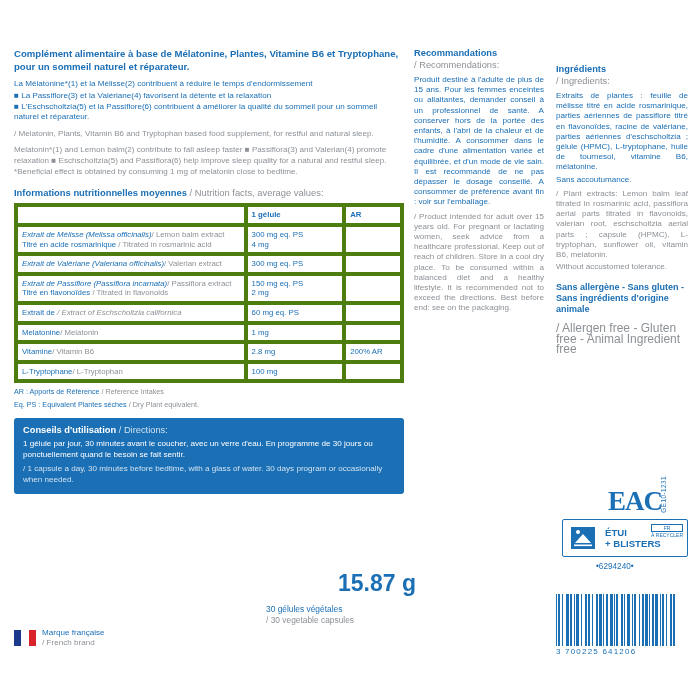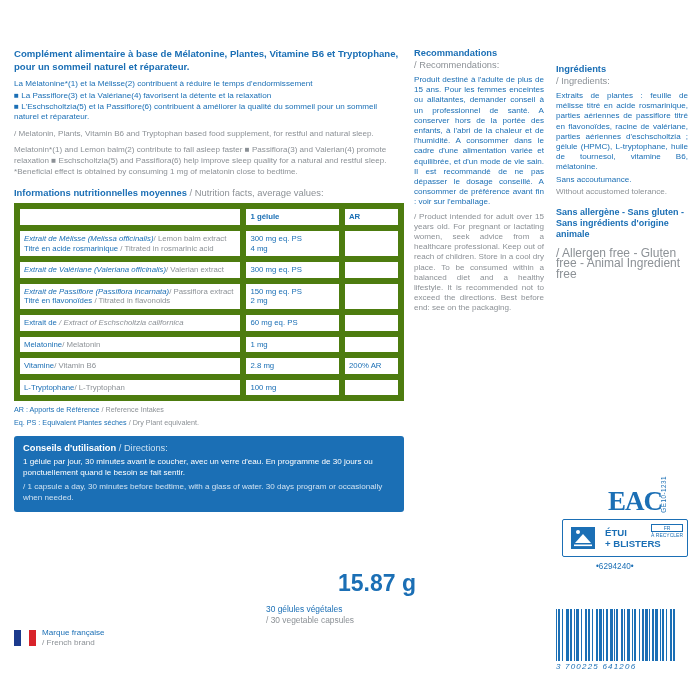--- a/index.html
+++ b/index.html
@@ -23,21 +23,21 @@
   .para{font-size:8.1px;line-height:10.4px;color:#1b6fb5;margin:0 0 1px 0;}
   .para.g{color:#8c9196;}
 
   
   .sect-title{
     font-size:9.4px;font-weight:bold;color:#1b6fb5;margin:10px 0 5px 0;
   }
   .sect-title .g{font-weight:normal;color:#8c9196;}
   table.nutri{border-collapse:collapse;width:390px;font-size:7.8px;}
   table.nutri td,table.nutri th{
-    border:6px solid #4d7c0f;padding:3px 4px;vertical-align:middle;text-align:left;
+    border:4px solid #4d7c0f;padding:3px 4px;vertical-align:middle;text-align:left;
     color:#1b6fb5;font-weight:normal;line-height:9.6px;
   }
   table.nutri th{font-weight:bold;}
   .c-name{width:232px;}
   .c-dose{width:92px;}
   .c-ar{width:48px;}
   .nameline2{color:#8c9196;}
   .ital{font-style:italic;}
 
   .footnote{font-size:7.2px;line-height:9px;color:#1b6fb5;margin-top:4px;}
@@ -92,21 +92,21 @@
 
   .etui{position:absolute;left:562px;top:519px;width:124px;height:36px;border:1.2px solid #1b6fb5;border-radius:2px;display:flex;align-items:center;}
   .etui .icn{width:40px;height:34px;display:flex;align-items:center;justify-content:center;border-right:0;}
   .etui .txt{font-size:9.6px;font-weight:bold;color:#1b6fb5;line-height:11.5px;padding-left:2px;}
   .fr-tag{position:absolute;right:4px;top:4px;font-size:5px;color:#1b6fb5;text-align:center;line-height:6px;}
   .fr-tag .box{border:1px solid #1b6fb5;padding:0 2px;font-size:5px;}
 
   .lotcode{position:absolute;left:596px;top:562px;font-size:8.2px;color:#1b6fb5;}
 
   
-  .barcode-wrap{position:absolute;left:556px;top:609px;width:132px;font-style:italic;}
+  .barcode-wrap{position:absolute;left:556px;top:594px;width:132px;}
   .bars{height:52px;width:126px;display:flex;align-items:flex-end;}
   .bars i{display:block;background:#1b6fb5;height:100%;}
   .bc-num{font-size:8px;color:#1b6fb5;letter-spacing:1.2px;margin-top:1px;}
 
   
   .recy{display:inline-block;width:26px;height:24px;}
 </style>
 </head>
 <body>
 
@@ -228,20 +228,21 @@
     <div class="coltext g">/ Product intended for adult over 15 years old. For pregnant or lactating women, seek advice from a healthcare professional. Keep out of reach of children. Store in a cool dry place. To be consumed within a balanced diet and a healthy lifestyle. It is recommended not to exceed the directions. Best before end: see on the packaging.</div>
   </div>
 
   <div class="col-right">
     <div class="colhead">
       <span>Ingrédients</span>
       <span class="g">/ Ingredients:</span>
     </div>
     <div class="coltext">Extraits de plantes : feuille de mélisse titré en acide rosmarinique, parties aériennes de passiflore titré en flavonoïdes, racine de valériane, parties aériennes d'eschscholtzia ; gélule (HPMC), L-tryptophane, huile de tournesol, vitamine B6, mélatonine.</div>
     <div class="coltext" style="margin-top:2px">Sans accoutumance.</div>
+    <div class="coltext g">/ Plant extracts: Lemon balm leaf titrated in rosmarinic acid, passiflora aerial parts titrated in flavonoids, valerian root, eschscholtzia aerial parts ; capsule (HPMC), L-tryptophan, sunflower oil, vitamin B6, melatonin.</div>
     <div class="coltext g" style="margin-top:2px">Without accustomed tolerance.</div>
 
     <div class="allerg">Sans allergène - Sans gluten - Sans ingrédients d'origine animale</div>
     <div class="allerg-g">/ Allergen free - Gluten free - Animal Ingredient free</div>
   </div>
 
   <div class="ce-box">
     <div class="eac">EAC</div>
   </div>
   <div class="vert-code">GE10-1231</div>

